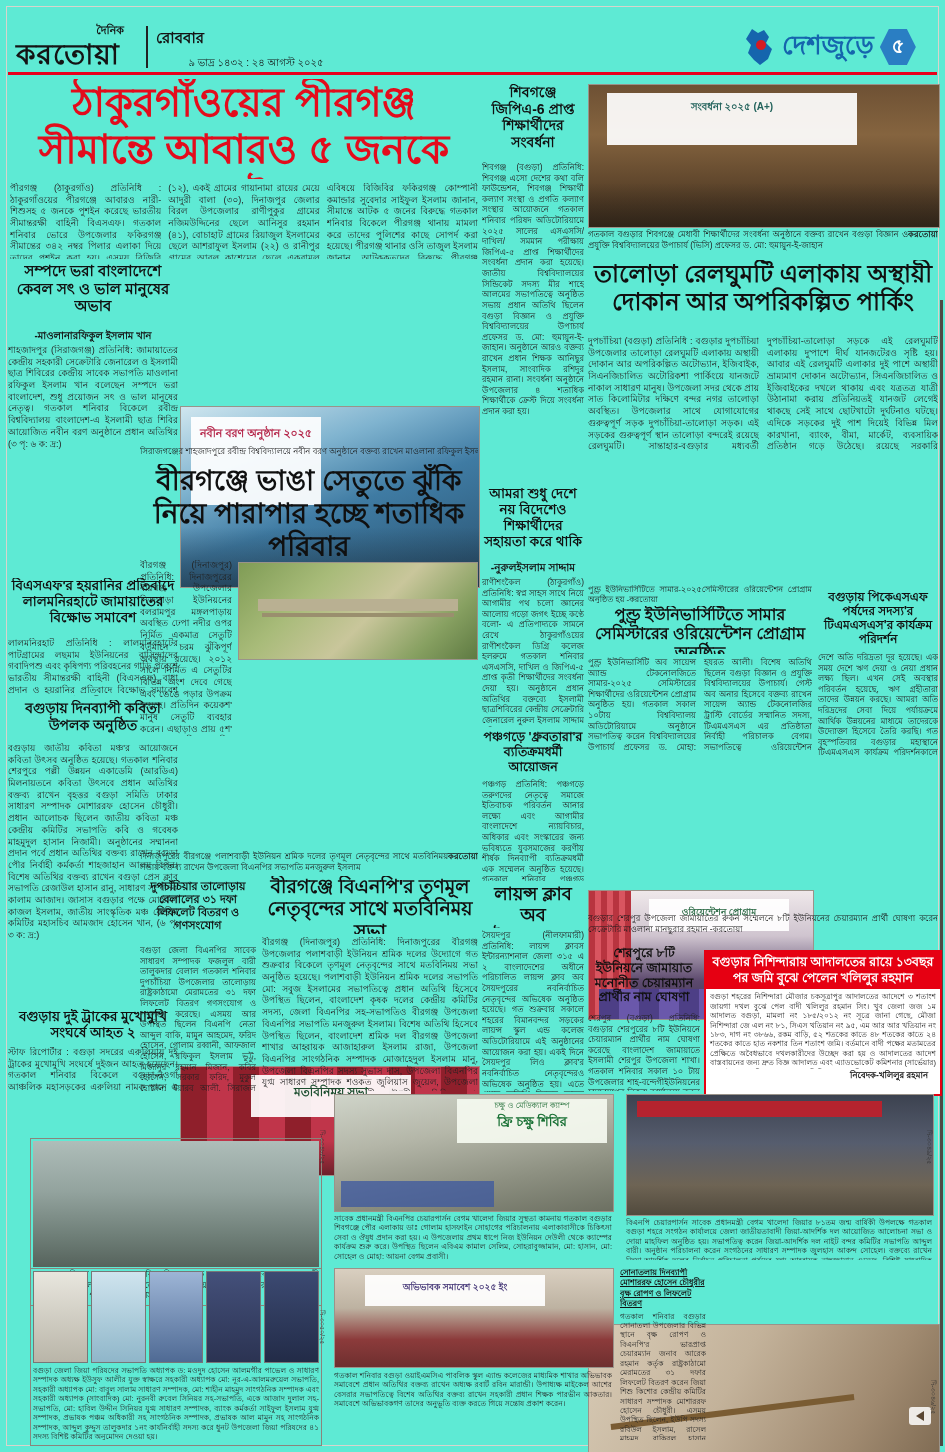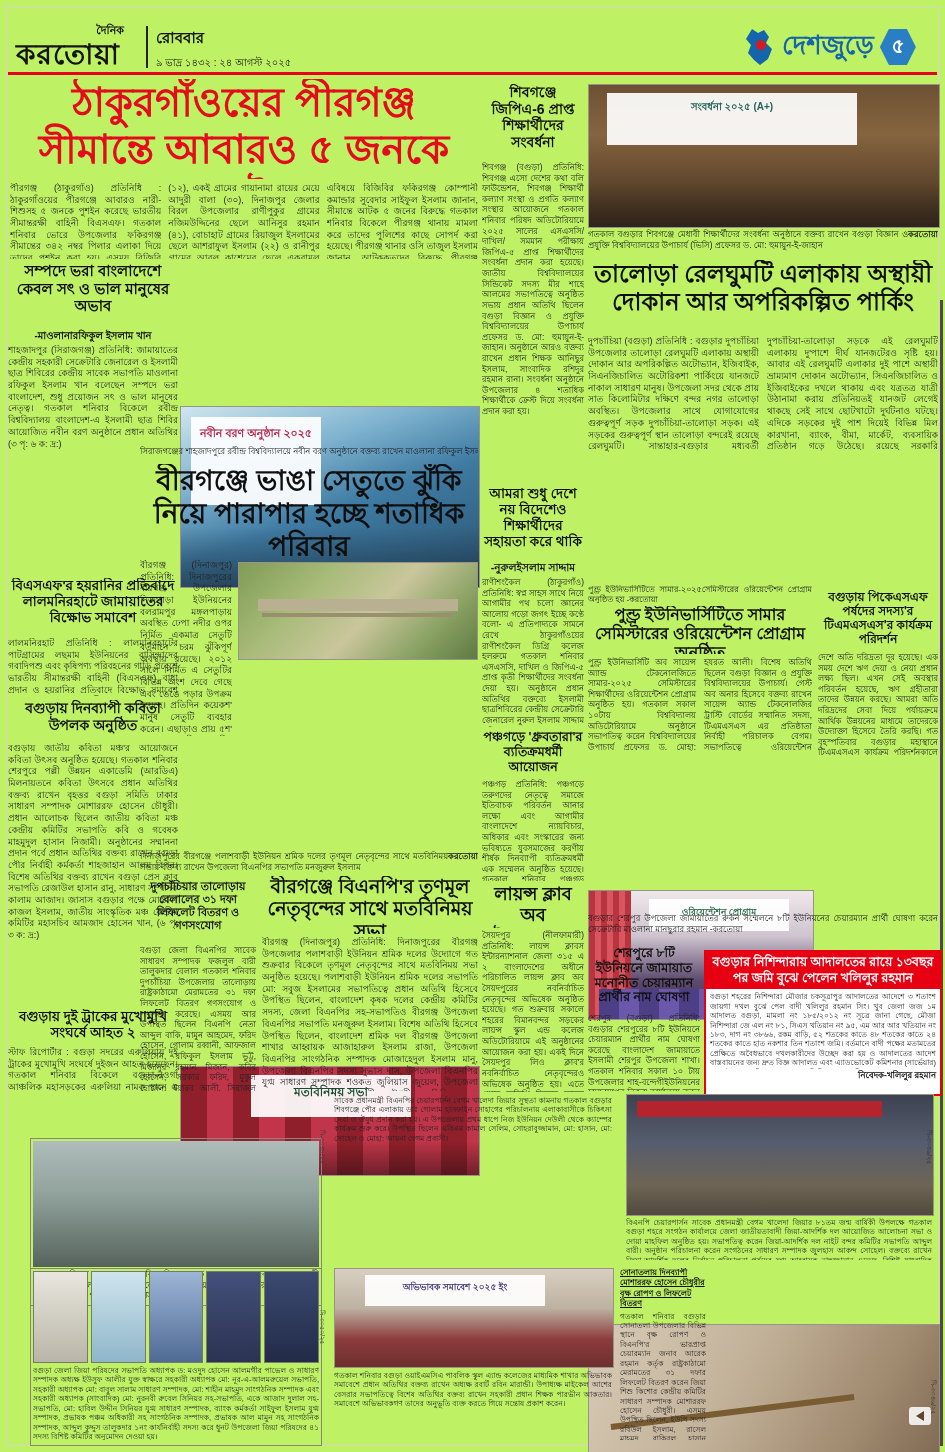--- a/index.html
+++ b/index.html
@@ -1,16 +1,16 @@
 <!DOCTYPE html>
 <html><head>
 <meta charset="utf-8">
 <style>
   html,body{margin:0;padding:0;background:#e7e5e0;}
-  .page{position:relative;width:945px;height:1452px;margin:0 auto;background:#bef264;
+  .page{position:relative;width:945px;height:1452px;margin:0 auto;background:#5eead4;
         font-family:"Liberation Sans","DejaVu Sans",sans-serif;color:#141414;overflow:hidden;}
   .abs{position:absolute;}
   .frame{left:6px;top:6px;width:931px;height:1438px;border:1px solid #d8d4cc;pointer-events:none;}
   .hl{font-weight:bold;text-align:center;line-height:1.18;color:#101010;overflow:hidden;}
   .hl-red{color:#e30c1c;}
   .bt{font-size:9px;line-height:1.3;text-align:justify;overflow:hidden;color:#222;}
   .bt8{font-size:8.3px;line-height:1.28;text-align:justify;overflow:hidden;color:#222;}
   .bt75{font-size:7.5px;line-height:1.26;text-align:justify;overflow:hidden;color:#222;}
   .byl{font-weight:bold;text-align:center;font-size:10px;overflow:hidden;}
   .cap{font-size:8.4px;line-height:1.25;text-align:justify;overflow:hidden;color:#1a1a1a;}
@@ -40,21 +40,21 @@
   <div class="abs frame"></div>
   <div class="abs edgeline" style="right:2px;top:300px;width:3px;height:1146px;"></div>
 
   <div class="abs" style="left:16px;top:22px;width:122px;height:48px;">
     <div style="font-size:11px;font-weight:bold;text-align:right;padding-right:14px;">দৈনিক</div>
     <div style="font-size:28px;font-weight:bold;letter-spacing:1px;line-height:1;">করতোয়া</div>
   </div>
   <div class="abs" style="left:146px;top:26px;width:2px;height:42px;background:#222;"></div>
   <div class="abs" style="left:156px;top:26px;width:200px;">
     <div style="font-size:15px;font-weight:bold;">রোববার</div>
-    <div style="font-size:10px;margin-top:4px;">৯ ভাদ্র ১৪৩২ : ২৪ আগস্ট ২০২৫</div>
+    <div style="font-size:10px;margin-top:4px;text-align:center;">৯ ভাদ্র ১৪৩২ : ২৪ আগস্ট ২০২৫</div>
   </div>
   <div class="abs" style="left:742px;top:24px;width:196px;height:46px;display:flex;align-items:center;gap:6px;">
     <span style="display:inline-block;width:34px;height:40px;">
       <svg width="34" height="40" viewBox="0 0 34 40">
           <path d="M10 2 L16 6 L22 3 L27 10 L24 16 L30 22 L26 32 L18 38 L12 33 L6 26 L9 18 L4 12 Z" fill="#1565ad"></path>
           <circle cx="19" cy="18" r="5" fill="#d61a21"></circle>
         </svg>
     </span>
     <span style="font-size:26px;font-weight:bold;color:#1565ad;">দেশজুড়ে</span>
     <span class="hex" style="width:36px;height:40px;font-size:20px;">৫</span>
@@ -157,30 +157,37 @@
       </div>
   </div>
   <div class="abs cap" style="left:588px;top:913px;width:350px;height:28px;">বগুড়ার শেরপুর উপজেলা জামায়াতের রুকন সম্মেলনে ৮টি ইউনিয়নের চেয়ারম্যান প্রার্থী ঘোষণা করেন সেক্রেটারি মাওলানা মানছুরার রহমান -করতোয়া</div>
 
   <div class="abs hl" style="left:588px;top:946px;width:112px;height:64px;font-size:12.5px;">শেরপুরে ৮টি ইউনিয়নে জামায়াত মনোনীত চেয়ারম্যান প্রার্থীর নাম ঘোষণা</div>
   <div class="abs bt8" style="left:588px;top:1013px;width:112px;height:78px;">শেরপুর (বগুড়া) প্রতিনিধি: বগুড়ার শেরপুরের ৮টি ইউনিয়নে চেয়ারম্যান প্রার্থীর নাম ঘোষণা করেছে বাংলাদেশ জামায়াতে ইসলামী শেরপুর উপজেলা শাখা। গতকাল শনিবার সকাল ১০ টায় উপজেলার শাহ-বন্দেগীইউনিয়নের হামছায়াপুর নিজস্ব কার্যালয়ে রুকন সম্মেলনে (৩ পৃ: ৪ ক: দ্র:)</div>
 
   <div class="abs noticebox" style="left:704px;top:950px;width:234px;height:142px;">
     <div class="noticetitle">বগুড়ার নিশিন্দারায় আদালতের রায়ে ১৩বছর পর জমি বুঝে পেলেন খলিলুর রহমান</div>
     <div class="bt75" style="padding:3px 4px;height:74px;">বগুড়া শহরের নিশিন্দারা মৌজার চকসূত্রাপুর আদালতের আদেশে ৩ শতাংশ জায়গা দখল বুঝে পেল বাদী খলিলুর রহমান সিং। খুব জেলা জজ ১ম আদালত বগুড়া, মামলা নং ১৮৫/২০১২ নং সূত্রে জানা গেছে, মৌজা নিশিন্দারা জে এল নং ৮১, সিএস খতিয়ান নং ৯৫, এম আর আর খতিয়ান নং ১৮৩, দাগ নং ৩৮৬৬, রকম বাড়ি, ৫২ শতকের কাতে ৪৮ শতকের কাতে ২৪ শতকের কাতে হাত নকশার তিন শতাংশ জমি। বর্তমানে বাদী পক্ষের মতামতের প্রেক্ষিতে অবৈধভাবে দখলকারীদের উচ্ছেদ করা হয় ও আদালতের আদেশ বাস্তবায়নের জন্য দ্রুত বিজ্ঞ আদালত এবং এ্যাডভোকেট কমিশনার (সার্ভেয়ার) বুলন ইসলাম দায়িত্ব পালন করেন, তিনি তা সরেজমিনে এসে বাস্তবায়ন করেন।</div>
-    <div style="font-size:8.5px;font-weight:bold;text-align:right;padding-right:4px;margin-left:37px;">নিবেদক-খলিলুর রহমান</div>
+    <div style="font-size:8.5px;font-weight:bold;text-align:right;padding-right:12px;margin-left:37px;">নিবেদক-খলিলুর রহমান</div>
   </div>
 
   <div class="abs" style="left:30px;top:1138px;width:292px;height:168px;border:1px solid #8a857c;padding:2px;box-sizing:border-box;">
     <div class="photo" style="width:100%;height:126px;border:none;background:linear-gradient(180deg,#aebdb9 0%,#93a39e 40%,#6f7f78 75%,#56635c 100%);"></div>
     <div class="cap" style="margin-top:2px;height:32px;">গতকাল শনিবার বগুড়া জেলা বিএনপির সাবেক সাধারণ সম্পাদক ফজলুল বারী তালুকদার বেলাল দুপচাঁচিয়া উপজেলার তালোড়ায় রাষ্ট্রকাঠামো মেরামতের ৩১ দফা লিফলেট বিতরণ গণসংযোগ ও পথসভা করেন।</div>
   </div>
   <div class="abs vcred" style="left:327px;top:1130px;">দি-৩০৪৮/২৫</div>
 
   <div class="abs" style="left:334px;top:1094px;width:278px;height:168px;">
+    <div class="photo" style="width:100%;height:116px;background:linear-gradient(170deg,#cfd4c9 0%,#b4b6a8 35%,#8c8f80 70%,#6c7062 100%);">
+      <div style="position:absolute;right:6px;top:4px;width:150px;height:44px;background:rgba(245,250,240,.92);text-align:center;overflow:hidden;">
+        <div style="font-size:8px;color:#1d6b33;">চক্ষু ও মেডিক্যাল ক্যাম্প</div>
+        <div style="font-size:13px;font-weight:bold;color:#187034;">ফ্রি চক্ষু শিবির</div>
+      </div>
+      <div style="position:absolute;left:6px;bottom:4px;width:55%;height:26px;background:#3b57a0;opacity:.75;"></div>
+    </div>
     <div class="bt75" style="margin-top:2px;height:46px;">সাবেক প্রধানমন্ত্রী বিএনপির চেয়ারপার্সন বেগম খালেদা জিয়ার সুস্থতা কামনায় গতকাল বগুড়ার শিবগঞ্জে পৌর এলাকায় ডাঃ গোলাম হাসফাইন সোহাগের পরিচালনায় এলাকাবাসীকে চিকিৎসা সেবা ও ঔষুধ প্রদান করা হয়। এ উপজেলায় প্রথম ধাপে নিজ ইউনিয়ন দেউলী থেকে ক্যাম্পের কার্যক্রম শুরু করে। উপস্থিত ছিলেন এবিএম কামাল সেলিম, সোহরাবুজ্জামান, মো: হাসান, মো: সোহেল ও মোহা: আয়না বেগম প্রবাসী।</div>
   </div>
 
   <div class="abs" style="left:626px;top:1094px;width:306px;height:168px;">
     <div class="photo" style="width:100%;height:120px;background:linear-gradient(180deg,#3c4250 0%,#565d6e 40%,#6e6454 75%,#514a3d 100%);">
       <div style="position:absolute;left:10px;top:6px;width:80%;height:16px;background:#c21f2a;opacity:.9;"></div>
     </div>
     <div class="bt75" style="margin-top:2px;height:42px;">বিএনপি চেয়ারপার্সন সাবেক প্রধানমন্ত্রী বেগম খালেদা জিয়ার ৮১তম জন্ম বার্ষিকী উপলক্ষে গতকাল বগুড়া শহরে সংগঠন কার্যালয়ে জেলা জাতীয়তাবাদী জিয়া-আদর্শিক দল আয়োজিত আলোচনা সভা ও দোয়া মাহফিল অনুষ্ঠিত হয়। সভাপতিত্ব করেন জিয়া-আদর্শিক দল নাইট বন্দর কমিটির সভাপতি আব্দুল বারী। অনুষ্ঠান পরিচালনা করেন সংগঠনের সাধারণ সম্পাদক জুলহাস আকন্দ সোহেল। বক্তব্যে রাখেন জিয়া-আদর্শিক দলের নির্বাচন পরিচালনা পর্ষদের যুগ্ম আহ্বায়ক নাহুজ্জামান ওমেজ, বিশিষ্ট সাংবাদিক সুমট, সাংবাদিক সাইফুল ইসলাম, জেলা লিটন শেখ বাঘা, জেলার জিয়া-ছাত্র শ্রমিক সেনা বিএম বকুল মোল্লা, শ্রমিক দল সেনা সোহেল। আগামী ১২ই সেপ্টেম্বর নির্বাচনের ঘোষণা দেয়া হয়।</div>
   </div>
   <div class="abs vcred" style="left:934px;top:1130px;">দি-৩০৪৯/২৫</div>

